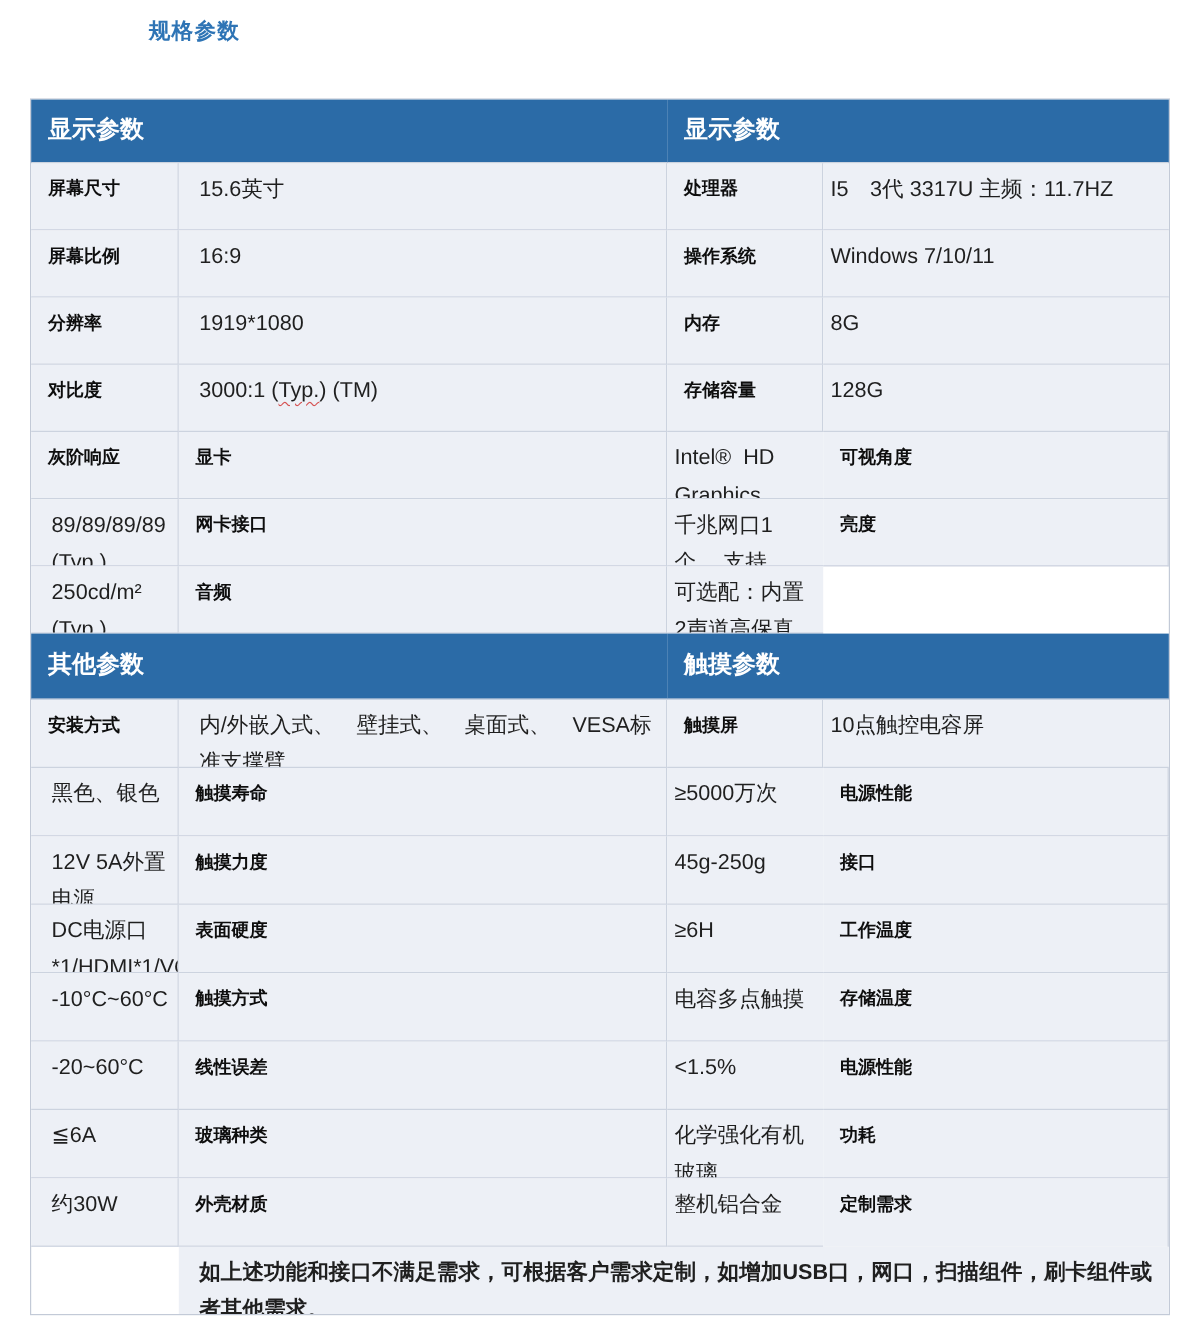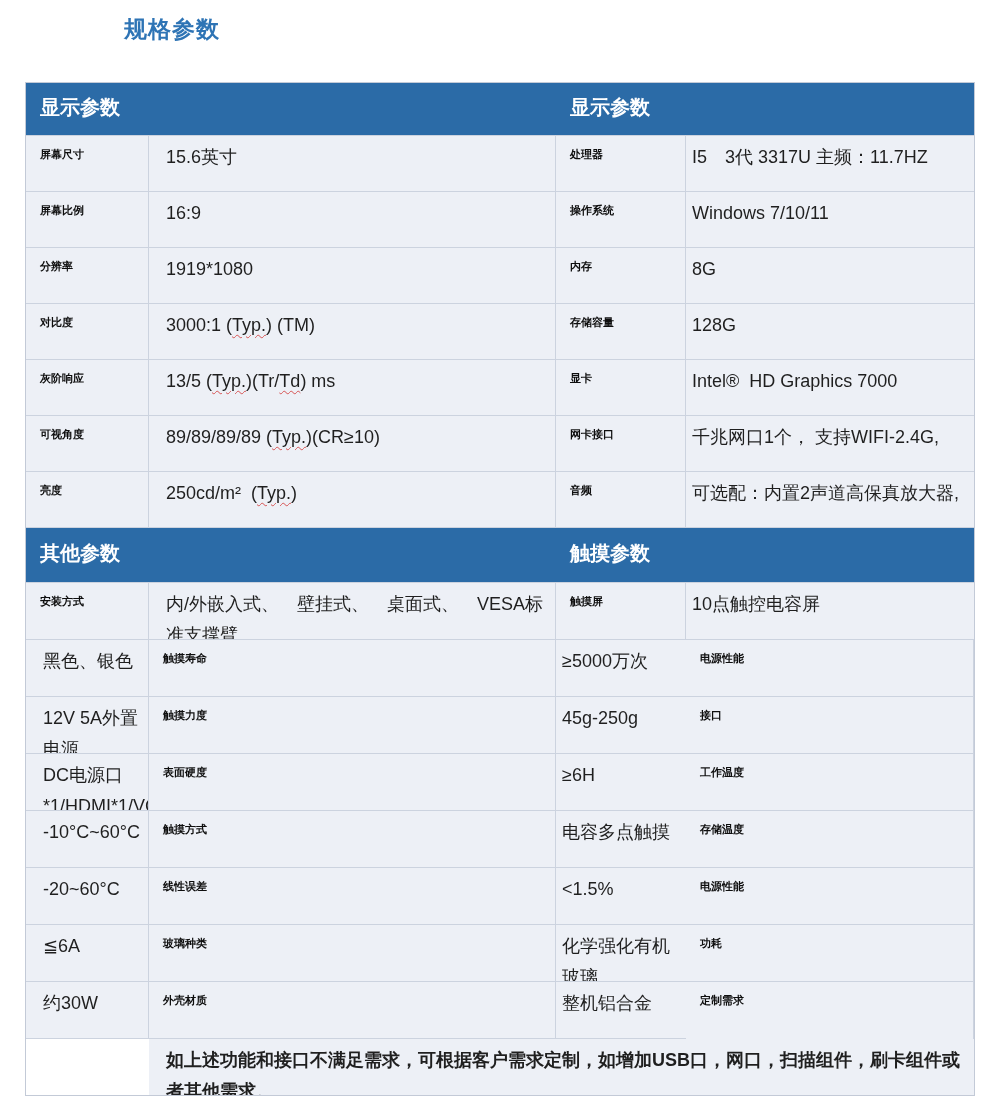--- a/index.html
+++ b/index.html
@@ -9,21 +9,21 @@
     --line:#ccd3df;
     --outer:#c3cad7;
   }
   html,body{margin:0;padding:0;}
   body{
     width:1000px;height:1120px;background:#ffffff;overflow:hidden;position:relative;
     font-family:"Liberation Sans","DejaVu Sans",sans-serif;
   }
   .page-title{
     position:absolute;left:124px;top:14px;
-    font-size:23px;font-weight:bold;color:var(--title);letter-spacing:1px;
+    font-size:18px;font-weight:bold;color:var(--title);letter-spacing:1px;
   }
   .spec-table{
     position:absolute;left:25px;top:82px;
     display:grid;
     grid-template-columns:123px 407px 130px 288px;
     grid-template-rows:53px repeat(7,56px) 55px repeat(8,57px) 56px;
     border:1px solid var(--outer);
     background:#ffffff;
   }
   .cell{
@@ -37,21 +37,21 @@
     background:var(--accent);
     color:#ffffff;font-weight:bold;font-size:20px;
     display:flex;align-items:center;
     padding-left:14px;padding-bottom:4px;
     border-right:none;
   }
   .hdr-left{grid-column:1/3;}
   .hdr-right{grid-column:3/5;}
   .footer-val{grid-column:2/5;font-weight:bold;}
   .lbl{
-    font-weight:bold;color:#0e0e0e;font-size:11px;
+    font-weight:bold;color:#0e0e0e;font-size:15px;
     padding:11px 4px 0 14px;line-height:1.4;
   }
   .val{
     font-size:18px;color:#1f1f1f;
     padding:6px 8px 0 17px;line-height:1.72;
     white-space:pre-wrap;
   }
   .vr{padding-left:6px;}
   .lastcol{border-right:none;}
   .nobb{border-bottom:none;}
@@ -81,21 +81,20 @@
       <div class="cell val vr lastcol">Windows 7/10/11</div>
       <div class="cell lbl">分辨率</div>
       <div class="cell val vl">1919*1080</div>
       <div class="cell lbl">内存</div>
       <div class="cell val vr lastcol">8G</div>
       <div class="cell lbl">对比度</div>
       <div class="cell val vl">3000:1 (<span class="sq">Typ.</span>) (TM)</div>
       <div class="cell lbl">存储容量</div>
       <div class="cell val vr lastcol">128G</div>
       <div class="cell lbl">灰阶响应</div>
-      <div class="cell val vl">13/5 (<span class="sq">Typ.</span>)(Tr/<span class="sq">Td</span>) ms</div>
       <div class="cell lbl">显卡</div>
       <div class="cell val vr lastcol">Intel®  HD Graphics 7000</div>
       <div class="cell lbl">可视角度</div>
       <div class="cell val vl">89/89/89/89 (<span class="sq">Typ.</span>)(CR≥10)</div>
       <div class="cell lbl">网卡接口</div>
       <div class="cell val vr lastcol">千兆网口1个， 支持WIFI-2.4G,</div>
       <div class="cell lbl">亮度</div>
       <div class="cell val vl">250cd/m²  (<span class="sq">Typ.</span>)</div>
       <div class="cell lbl">音频</div>
       <div class="cell val vr lastcol">可选配：内置2声道高保真放大器,</div>

